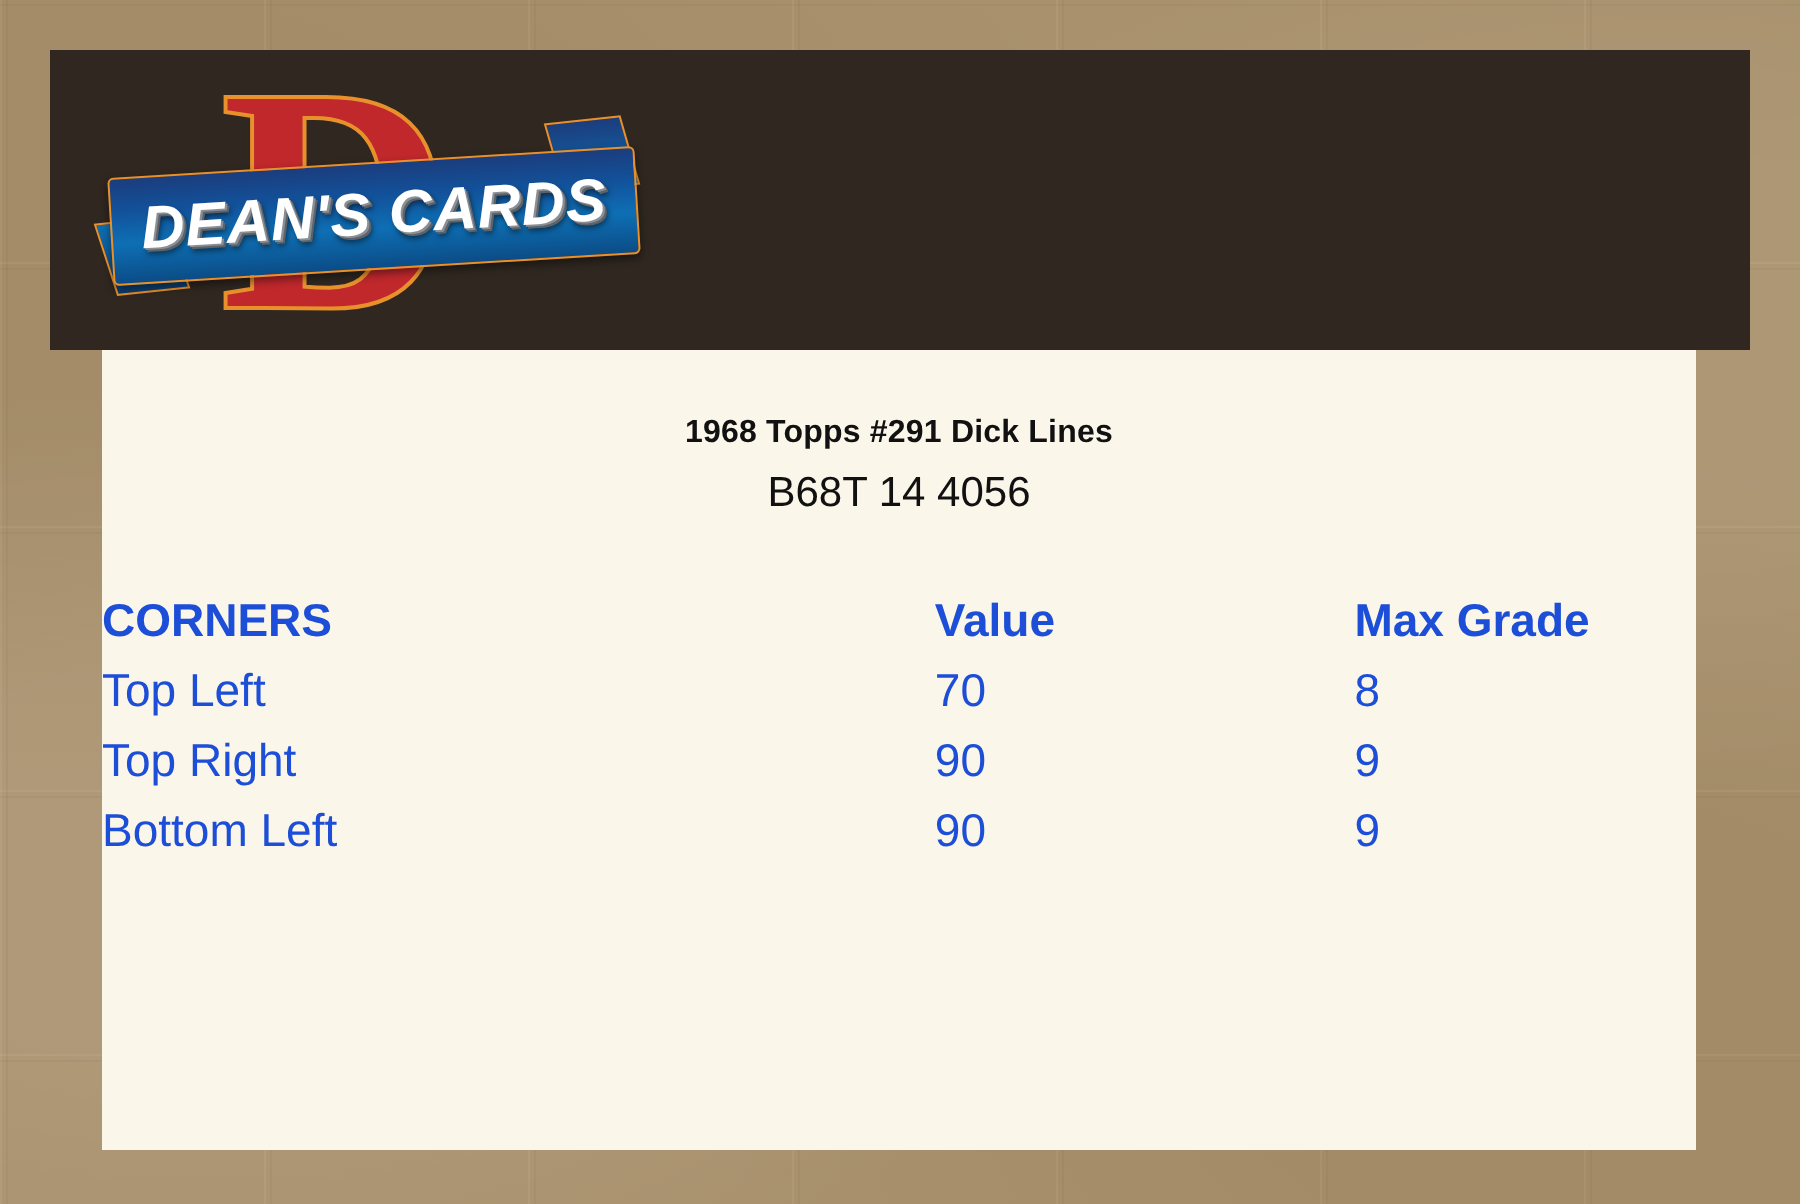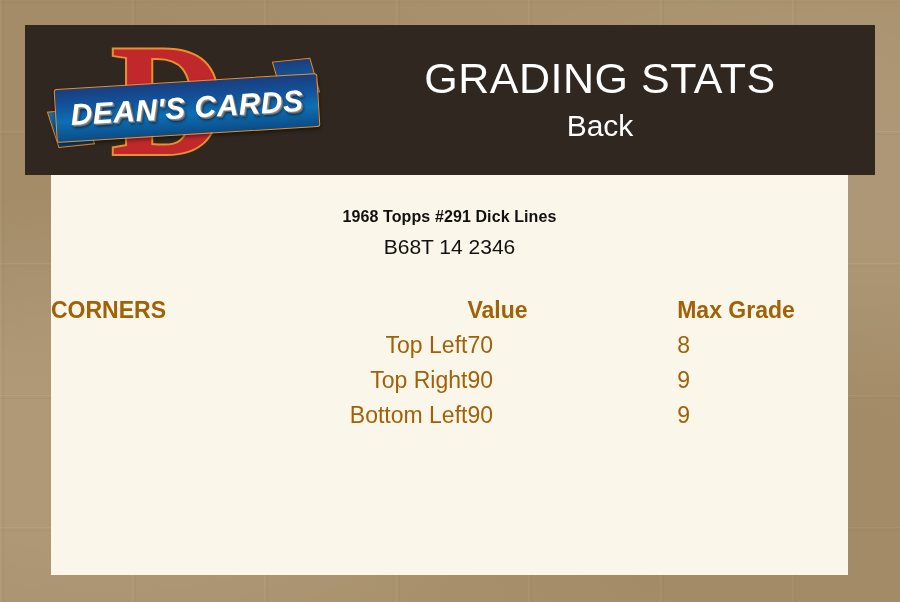--- a/index.html
+++ b/index.html
@@ -192,70 +192,66 @@
     color: #111111;
     font-size: 21px;
     font-weight: normal;
   }
 
   
   #stats-table {
     margin: 34px 0 0 0;
     width: 836px;
     border-collapse: collapse;
-    color: #a16207;
+    color: #1d4ed8;
   }
   #stats-table th,
   #stats-table td {
     padding: 0;
     line-height: 35px;
     font-size: 23px;
     font-weight: normal;
   }
   #stats-table thead th {
     font-weight: bold;
     font-size: 23px;
   }
   .col-label  { width: 397px; }
   .col-value  { width: 200px; text-align: left; }
   .col-max    { width: 200px; text-align: left; }
 
   thead .col-label { text-align: left;   padding-left: 105px; }
-  tbody .col-label { text-align: right;   padding-left: 150px; }
+  tbody .col-label { text-align: left;   padding-left: 150px; }
 </style>
 </head>
 <body>
 
 <div id="page">
 
   <div id="bg-texture"></div>
 
   <div id="header">
 
     <div id="logo">
       <div class="logo-d">D</div>
       <div class="logo-ribbon-tail-l"></div>
       <div class="logo-ribbon-tail-r"></div>
       <div class="logo-ribbon">
         <div class="logo-ribbon-text">DEAN'S CARDS</div>
       </div>
     </div>
 
-    <div id="header-titles">
-      <div id="header-title">GRADING STATS</div>
-      <div id="header-subtitle">Back</div>
-    </div>
 
   </div>
 
   <div id="panel">
 
     <div id="card-title">1968 Topps #291 Dick Lines</div>
 
-    <div id="card-subtitle">B68T 14 2346</div>
+    <div id="card-subtitle">B68T 14 4056</div>
 
     <table id="stats-table">
       <thead>
         <tr>
           <th class="col-label">CORNERS</th>
           <th class="col-value">Value</th>
           <th class="col-max">Max Grade</th>
         </tr>
       </thead>
       <tbody>

